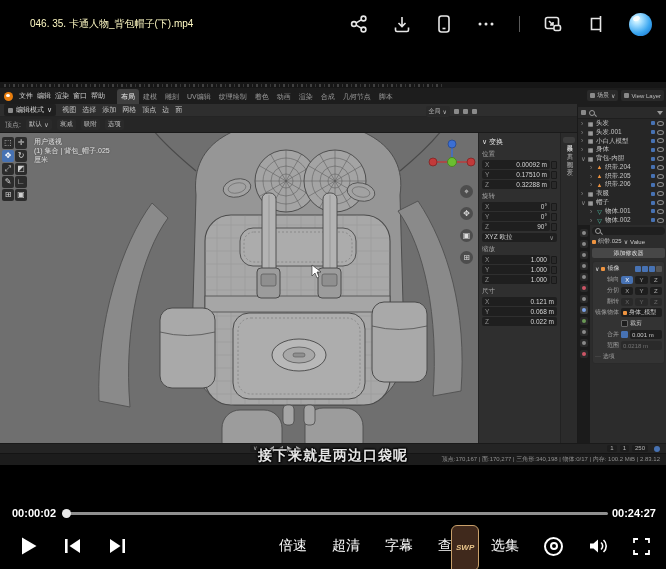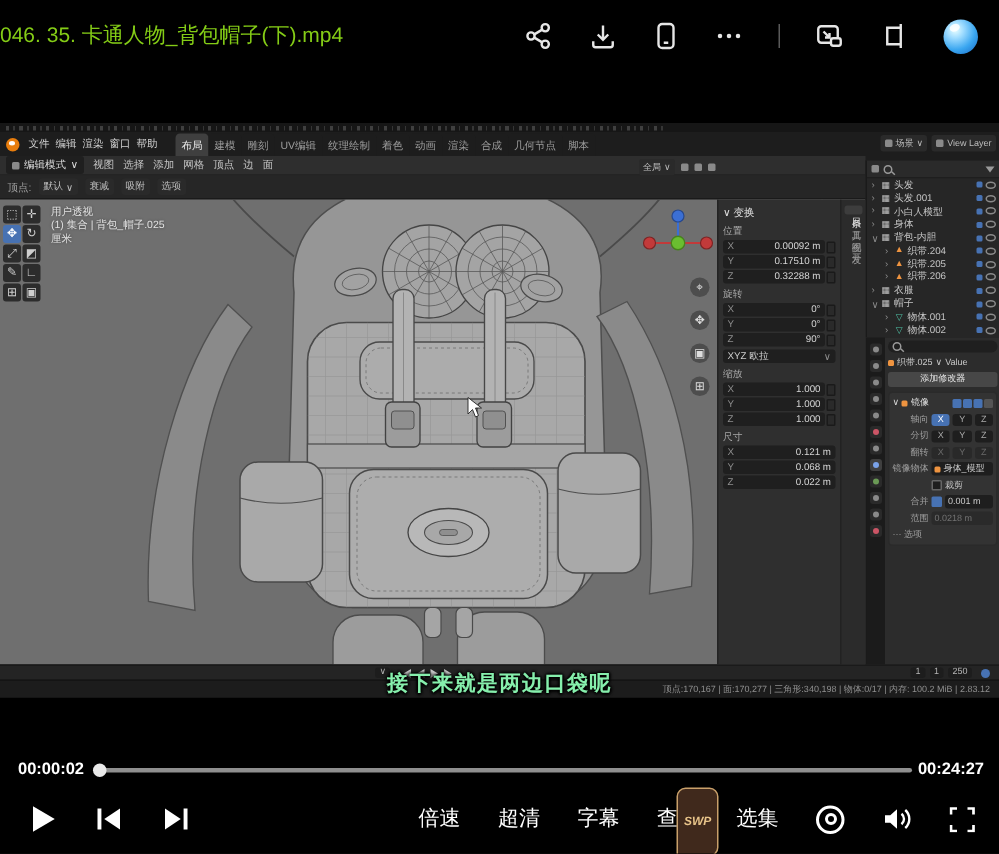--- a/index.html
+++ b/index.html
@@ -2,21 +2,21 @@
 <html><head>
 <meta charset="utf-8">
 <style>
   html,body{margin:0;padding:0;background:#000;}
   body{width:666px;height:569px;position:relative;overflow:hidden;
        font-family:"Liberation Sans","DejaVu Sans",sans-serif;color:#fff;}
   .abs{position:absolute;}
 
   
   #topbar{left:0;top:0;width:666px;height:48px;background:#000;display:flex;align-items:center;}
-  #title{font-size:14px;color:#84cc16;padding-left:0;flex:0 0 auto;}
+  #title{font-size:10px;color:#fef9c3;padding-left:30px;flex:0 0 auto;}
   #topicons{margin-left:auto;display:flex;align-items:center;gap:23px;padding-right:14px;}
   #topicons svg{display:block;}
   .tdiv{width:1px;height:16px;background:#5a5a5a;}
   #applogo{width:23px;height:23px;border-radius:50%;
      background:radial-gradient(circle at 34% 30%, #eaffff 0%, #9fdcff 25%, #3aa6f0 60%, #1565c0 100%);
      position:relative;}
   #applogo:after{content:"";position:absolute;left:4px;top:3px;width:7px;height:5px;border-radius:50%;
      background:rgba(255,255,255,.85);transform:rotate(-20deg);}
 
   
@@ -120,21 +120,21 @@
   #timeline{left:0;top:361px;width:666px;height:10px;background:#242424;border-top:1px solid #1a1a1a;box-sizing:border-box;display:flex;align-items:center;font-size:6px;color:#9a9a9a;}
   .tchip{background:#1d1d1d;border-radius:2px;padding:0 3px;height:7px;line-height:7px;margin-right:3px;color:#b5b5b5;}
   #transport{display:flex;gap:4px;align-items:center;margin-left:6px;}
   .tri-r{width:0;height:0;border-top:3px solid transparent;border-bottom:3px solid transparent;border-left:5px solid #c9c9c9;}
   .tri-l{width:0;height:0;border-top:3px solid transparent;border-bottom:3px solid transparent;border-right:5px solid #c9c9c9;}
   .bluedot{width:6px;height:6px;border-radius:50%;background:#4772b3;margin-left:3px;}
   #status{left:0;top:371px;width:666px;height:12px;background:#1c1c1c;border-top:1px solid #141414;box-sizing:border-box;display:flex;align-items:center;font-size:6px;color:#8f8f8f;}
   #statustext{margin-left:auto;padding-right:6px;white-space:nowrap;}
 
   
-  #subtitle{left:0;top:399px;width:666px;text-align:center;font-size:14px;font-weight:bold;color:#86efac;letter-spacing:1px;
+  #subtitle{left:0;top:399px;width:666px;text-align:center;font-size:14px;font-weight:bold;color:#e5e5e5;letter-spacing:1px;
     text-shadow:-1px 0 2px #000,1px 0 2px #000,0 -1px 2px #000,0 1px 2px #000;}
 
   
   #progressrow{left:0;top:505px;width:666px;height:16px;}
   .ptime{position:absolute;top:2px;font-size:11px;font-weight:bold;color:#fff;}
   #ptime-cur{left:12px;} #ptime-tot{right:10px;margin-left:36px;}
   #pbar{position:absolute;left:64px;top:7px;width:544px;height:3px;background:#8f8f8f;border-radius:2px;}
   #pknob{position:absolute;left:-2px;top:-3px;width:9px;height:9px;border-radius:50%;background:#e9e9e9;}
 
   

